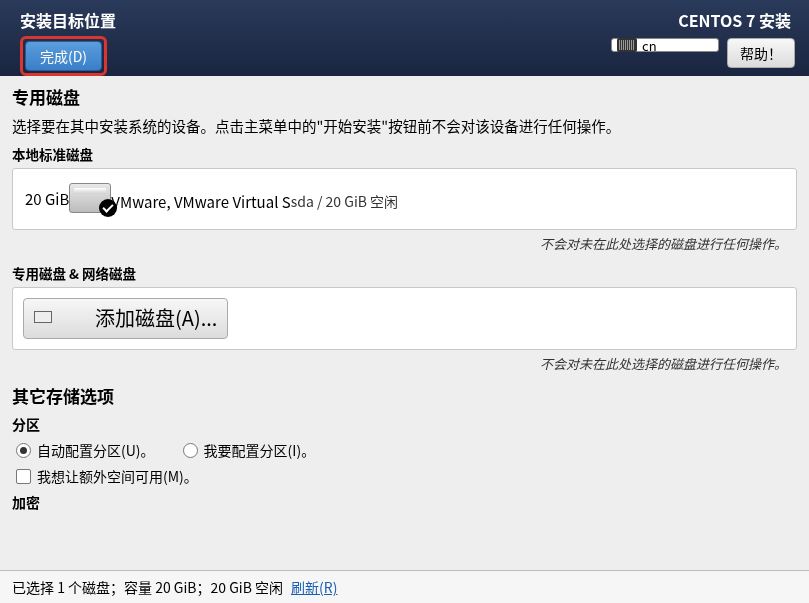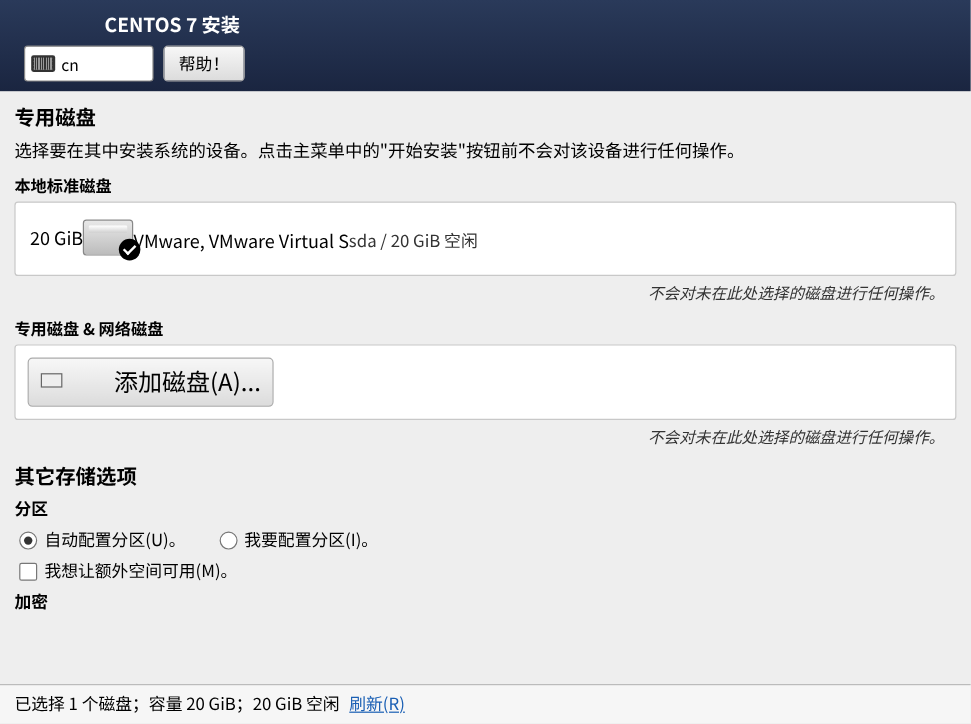--- a/index.html
+++ b/index.html
@@ -18,21 +18,21 @@
 .btn-done {
   background: linear-gradient(to bottom, #5a9edc, #3a7ec8);
   border: 1px solid #2a5a9a; border-radius: 4px;
   color: #fff; padding: 4px 14px; font-size: 14px; cursor: pointer;
 }
 .header-right { display: flex; flex-direction: column; align-items: flex-end; gap: 6px; }
 .header-subtitle { color: #fff; font-size: 16px; font-weight: bold; margin-right: 4px; }
 .header-controls { display: flex; gap: 8px; }
 .lang-box {
   background: #fff; border: 1px solid #888; border-radius: 3px;
-  display: flex; align-items: center; width: 108px; height: 30px;
+  display: flex; align-items: center; width: 108px; height: 14px;
 }
 .kbd-icon { width: 20px; height: 14px; background: #333; margin: 0 5px; border-radius: 2px; position: relative; }
 .kbd-icon::after { content: ""; position: absolute; inset: 2px; background: repeating-linear-gradient(to right, #fff 0 1px, #333 1px 2px), repeating-linear-gradient(to bottom, #fff 0 1px, #333 1px 3px); opacity: .5; }
 .lang-text { font-size: 13px; }
 .btn-help {
   background: linear-gradient(to bottom, #f7f7f7, #dcdcdc);
   border: 1px solid #aaa; border-radius: 4px;
   padding: 4px 12px; font-size: 14px; cursor: pointer;
 }
 
@@ -83,20 +83,26 @@
   display: flex; justify-content: space-between; align-items: center;
   padding: 6px 12px; font-size: 14px;
 }
 .footer a { color: #1a5fb4; text-decoration: underline; cursor: pointer; }
 .footer-right { display: flex; gap: 8px; align-items: center; }
 </style>
 </head>
 <body>
 
 <div class="header">
+  <div class="header-left">
+    <div class="header-title">安装目标位置</div>
+    <div class="done-wrap">
+      <button class="btn-done">完成(D)</button>
+    </div>
+  </div>
   <div class="header-right">
     <div class="header-subtitle">CENTOS 7 安装</div>
     <div class="header-controls">
       <div class="lang-box">
         <span class="kbd-icon"></span>
         <span class="lang-text">cn</span>
       </div>
       <button class="btn-help">帮助！</button>
     </div>
   </div>

